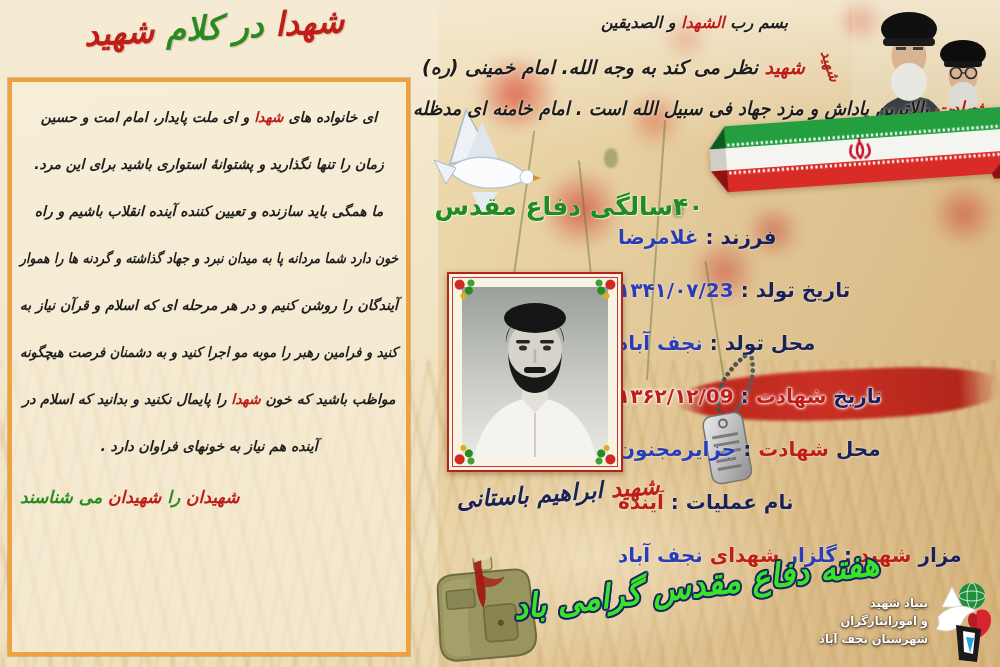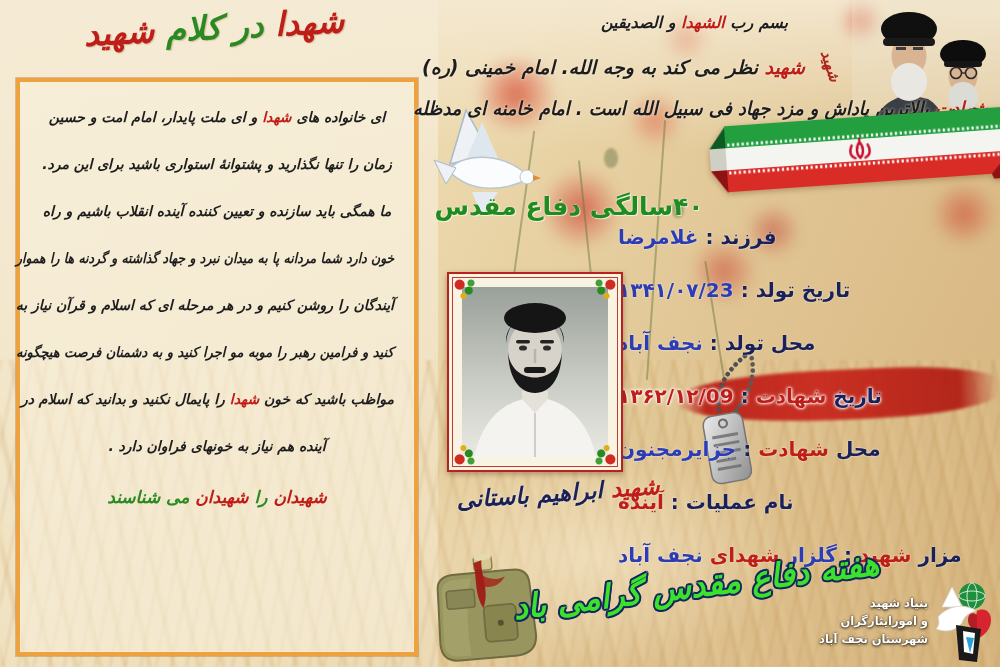--- a/index.html
+++ b/index.html
@@ -20,26 +20,26 @@
   .glow{left:380px;bottom:0;width:420px;height:220px;z-index:1;border-radius:50%;
     background:radial-gradient(ellipse at center,rgba(250,240,215,.55),transparent 70%);}
   .poppy{position:absolute;border-radius:50%;filter:blur(6px);z-index:2;}
   .stem{position:absolute;width:2px;background:rgba(100,112,58,.45);z-index:2;filter:blur(.5px);}
   .bud{position:absolute;border-radius:50% 50% 45% 45%;background:#7d8456;opacity:.55;filter:blur(1px);z-index:2;}
 
   
   .panel-title{left:10px;top:8px;width:408px;text-align:center;z-index:6;
     font-size:33px;font-weight:bold;font-style:italic;transform:rotate(-3deg);
     text-shadow:1px 1px 1px rgba(120,60,20,.25);}
-  .quote-box{left:16px;top:78px;width:402px;height:578px;z-index:5;
+  .quote-box{left:8px;top:78px;width:402px;height:578px;z-index:5;
     border:4px solid #eda23f;box-shadow:0 0 0 1px rgba(160,100,30,.35),inset 0 0 0 1px rgba(255,240,210,.5);
-    background:rgba(248,240,221,.55);box-sizing:border-box;padding:12px 20px 6px;}
+    background:rgba(248,240,221,.55);box-sizing:border-box;padding:12px 8px 6px;}
   .q-line{width:100%;text-align:center;font-size:14px;line-height:47px;height:47px;
     font-style:italic;font-weight:bold;white-space:nowrap;color:#1d1d1d;}
-  .q-footer{width:100%;text-align:center;font-size:17px;line-height:50px;height:50px;
+  .q-footer{width:100%;text-align:left;font-size:17px;line-height:50px;height:50px;
     font-style:italic;font-weight:bold;white-space:nowrap;margin-top:2px;}
   .fit-inner{display:inline-block;white-space:nowrap;}
 
   
   .bismillah{top:13px;right:188px;width:235px;text-align:center;z-index:5;font-size:16px;font-weight:bold;font-style:italic;}
   .quote1{top:56px;right:128px;width:450px;text-align:left;z-index:5;font-size:19px;font-weight:bold;font-style:italic;direction:rtl;}
   .quote2{top:97px;right:12px;width:575px;text-align:left;z-index:5;font-size:19px;font-weight:bold;font-style:italic;direction:rtl;}
   .quote1,.quote2,.bismillah{text-shadow:0 0 3px rgba(250,240,220,.9);}
 
   

